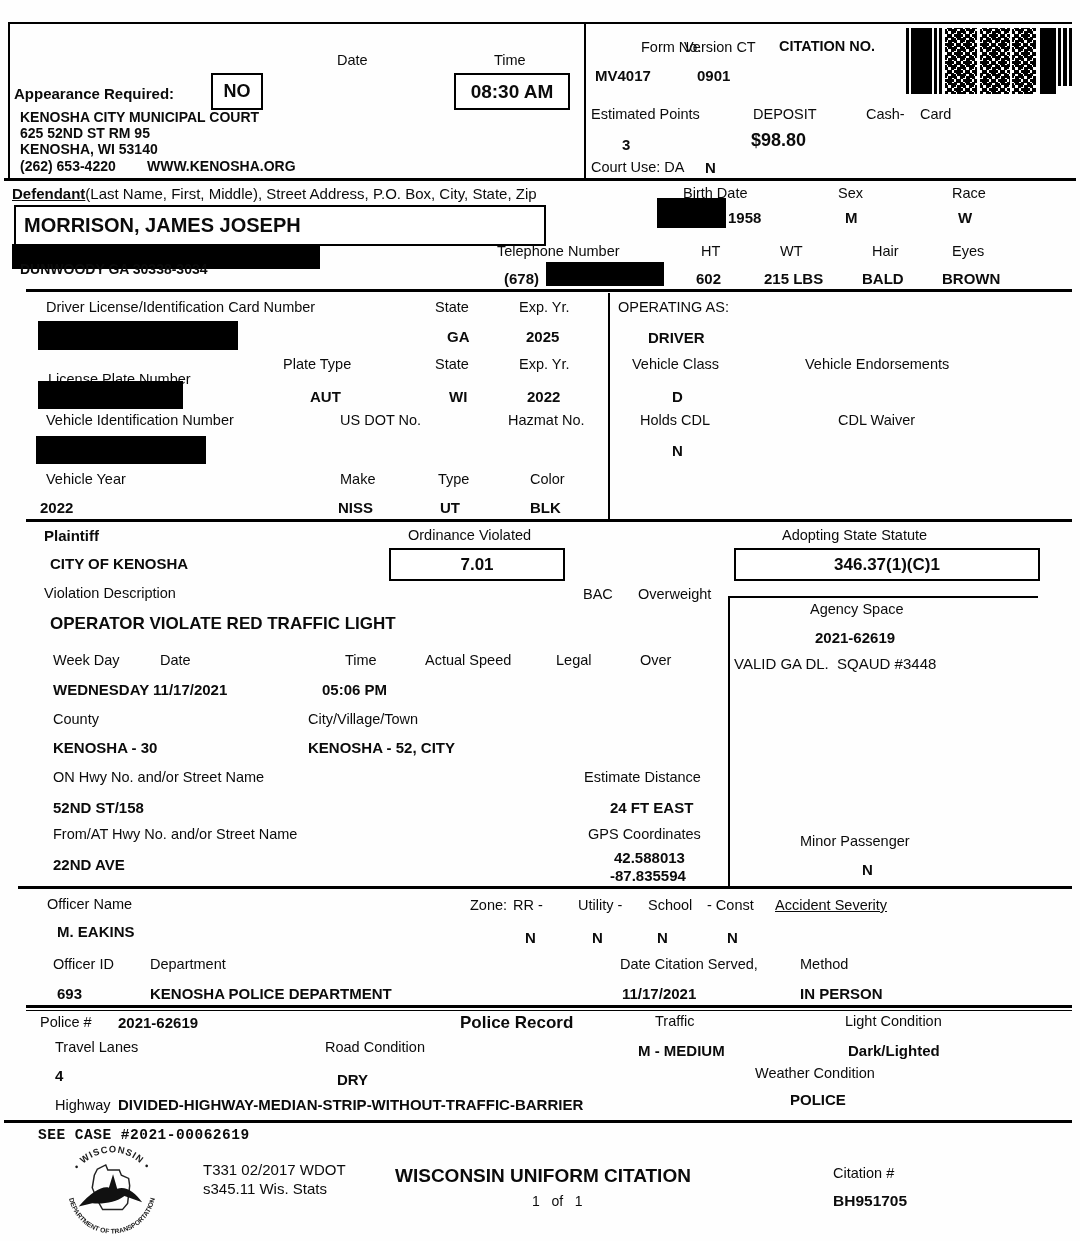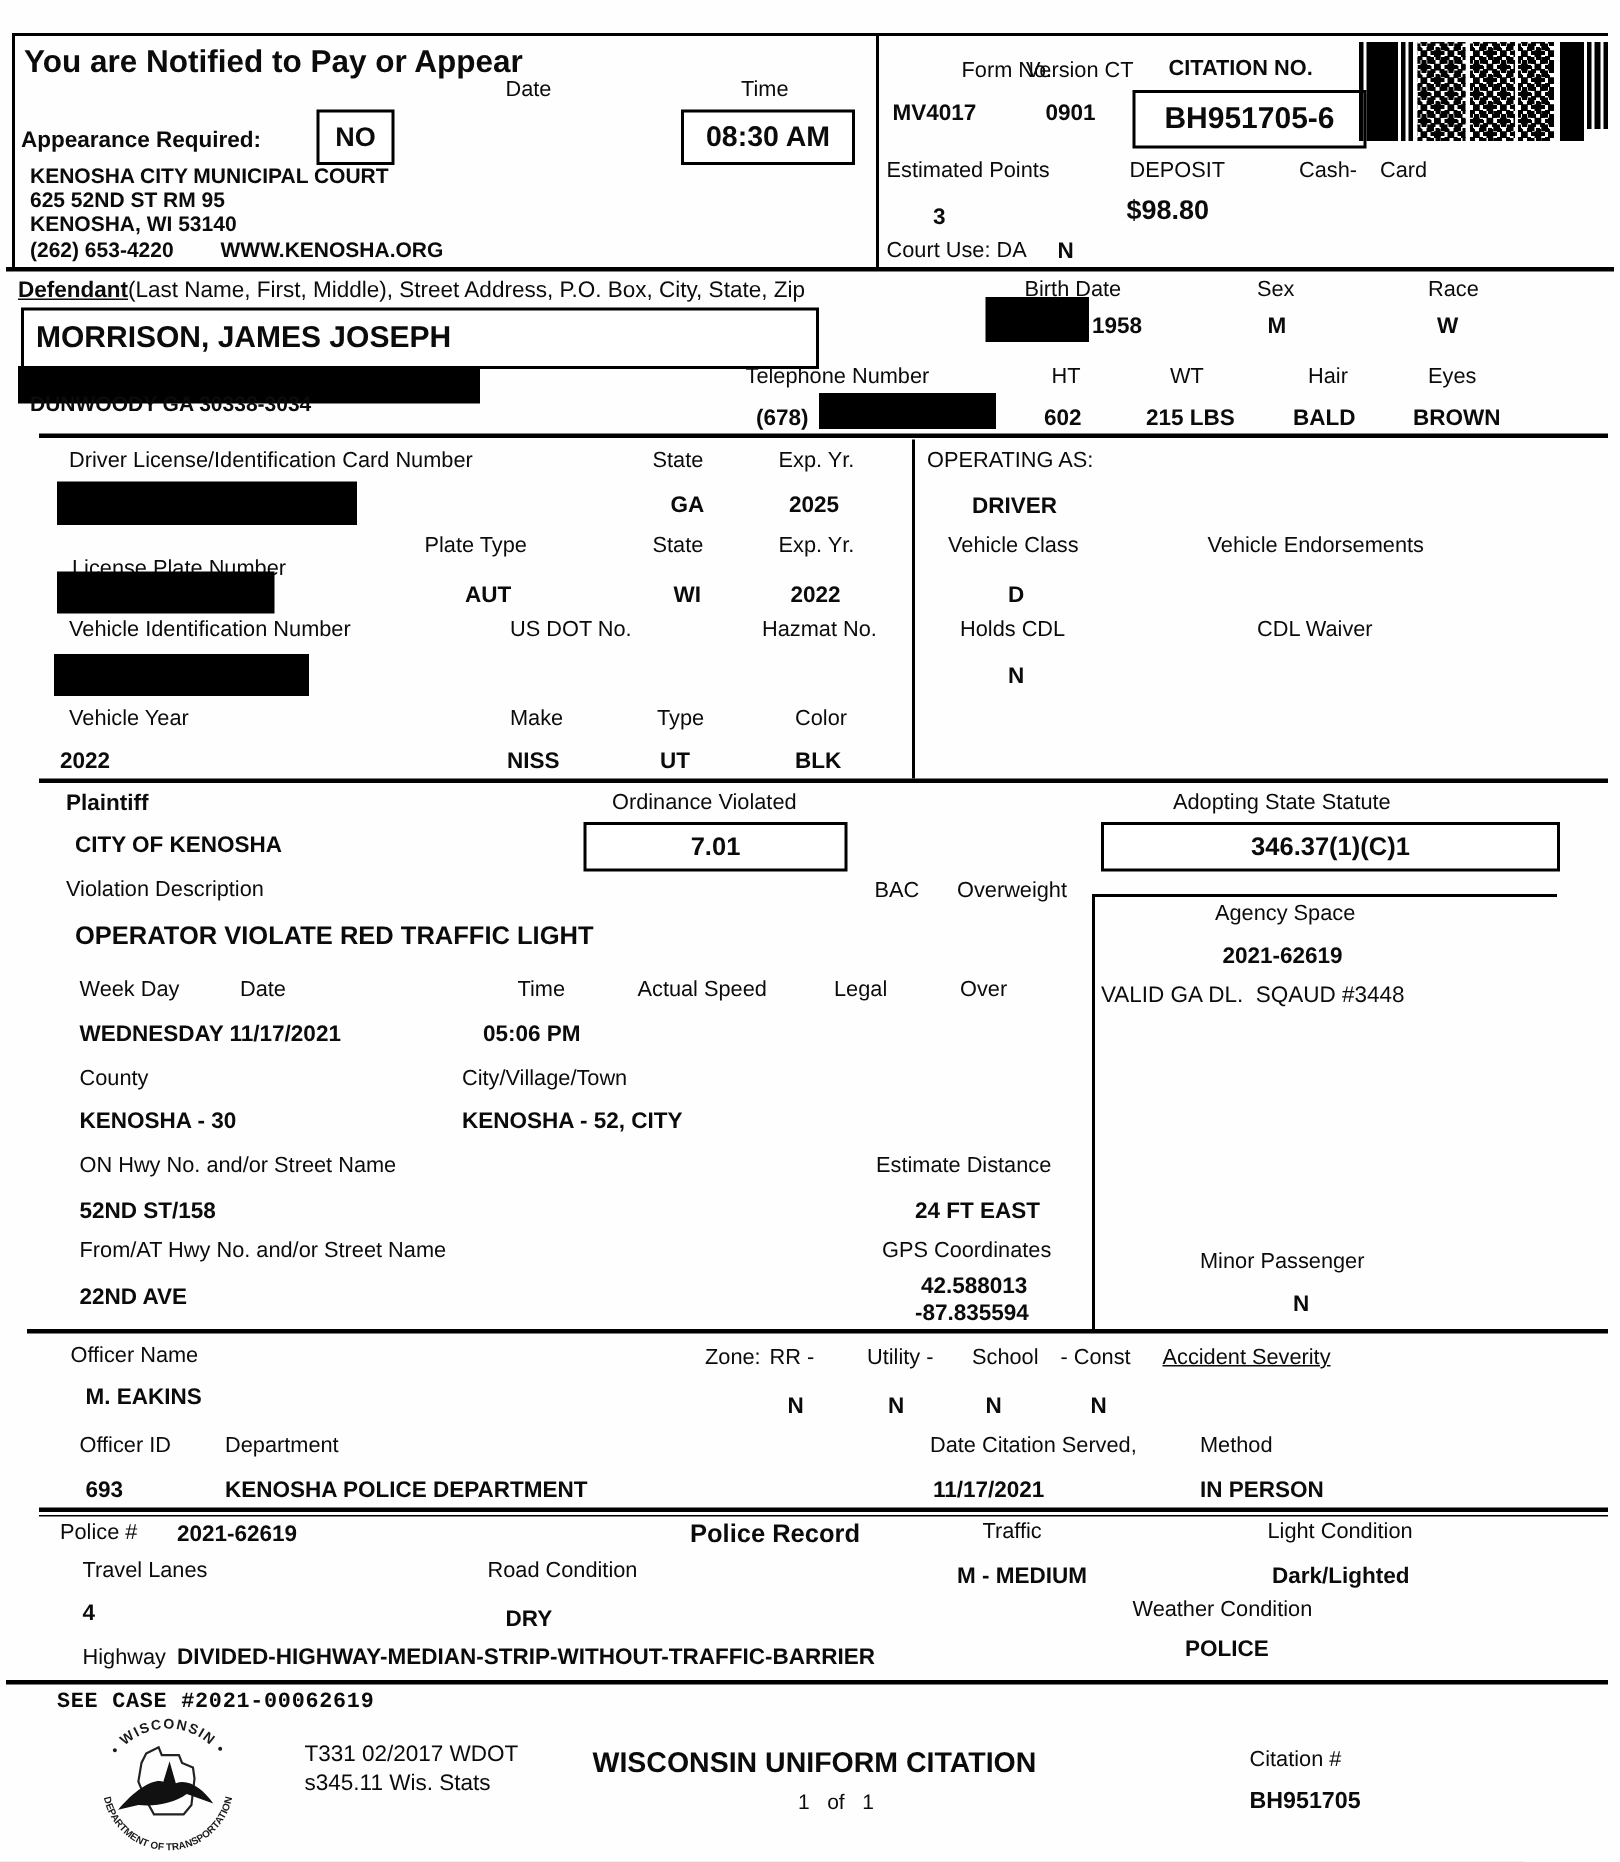--- a/index.html
+++ b/index.html
@@ -23,38 +23,36 @@
 </style>
 </head>
 <body>
 
 <div class="page">
 
   <div class="hline" style="left:8px;top:22px;width:1064px;height:1.5px;"></div>
   <div class="vline" style="left:8px;top:22px;height:157px;width:1.5px;"></div>
   <div class="vline" style="left:584px;top:22px;height:157px;"></div>
 
-  <div class="t b" style="left:16px;top:30px;font-size:21px;">You are Notified to Pay or Appear</div>
   <div class="t lbl" style="left:337px;top:53px;">Date</div>
   <div class="t lbl" style="left:494px;top:53px;">Time</div>
   <div class="t b" style="left:14px;top:86px;font-size:15px;">Appearance Required:</div>
   <div class="box" style="left:211px;top:73px;width:48px;height:33px;font-size:18px;">NO</div>
   <div class="box" style="left:454px;top:73px;width:112px;height:33px;font-size:19px;">08:30 AM</div>
   <div class="t b" style="left:20px;top:110px;font-size:14px;">KENOSHA CITY MUNICIPAL COURT</div>
   <div class="t b" style="left:20px;top:126px;font-size:14px;">625 52ND ST RM 95</div>
   <div class="t b" style="left:20px;top:142px;font-size:14px;">KENOSHA, WI 53140</div>
   <div class="t b" style="left:20px;top:159px;font-size:14px;">(262) 653-4220</div>
   <div class="t b" style="left:147px;top:159px;font-size:14px;">WWW.KENOSHA.ORG</div>
 
   <div class="t lbl" style="left:593px;top:40px;margin-left:48px;">Form No.</div>
   <div class="t lbl" style="left:684px;top:40px;">Version CT</div>
   <div class="t b" style="left:779px;top:39px;font-size:14.5px;">CITATION NO.</div>
   <div class="t val" style="left:595px;top:68px;">MV4017</div>
   <div class="t val" style="left:697px;top:68px;">0901</div>
-  <div class="box" style="left:755px;top:60px;width:152px;height:35px;font-size:20px;">BH951705-6</div>
 
   <div class="bc" style="left:906px;top:28px;width:166px;height:66px;">
     <div style="width:3px;background:#000;"></div>
       <div style="width:2px;"></div>
     <div style="width:22px;background:#000;"></div>
       <div style="width:2px;"></div>
     <div style="width:3px;background:#000;"></div>
       <div style="width:2px;"></div>
     <div style="width:3px;background:#000;"></div>
       <div style="width:3px;"></div>

